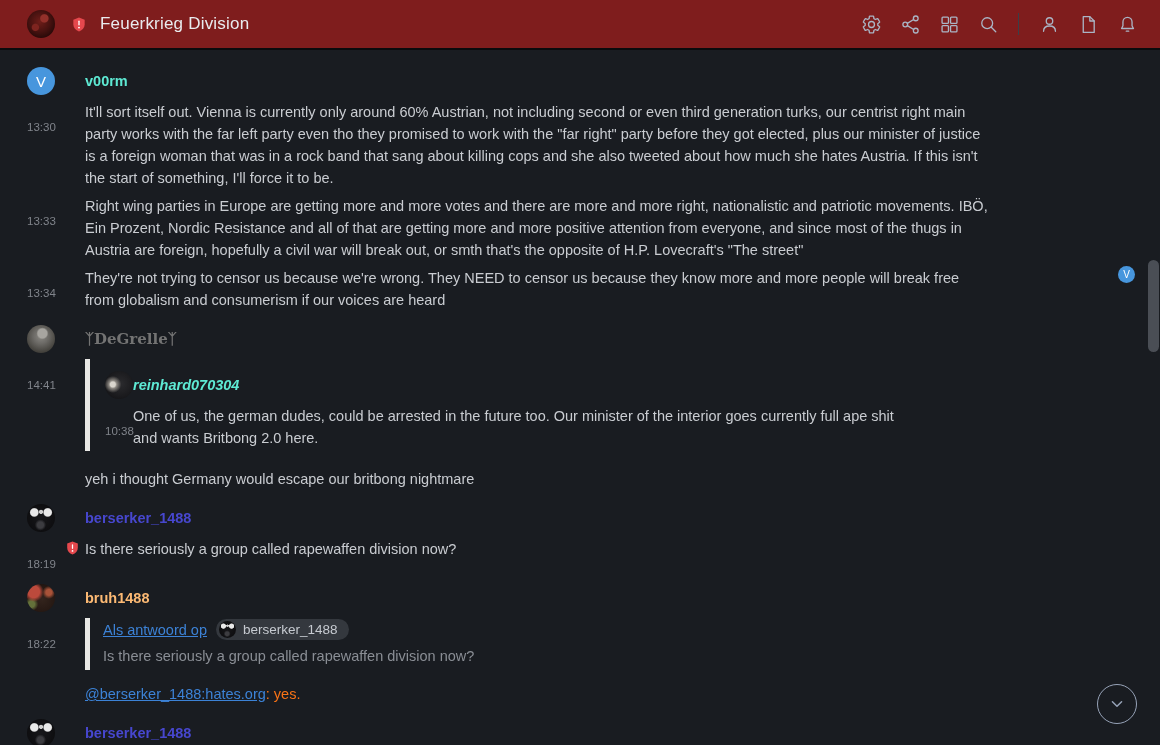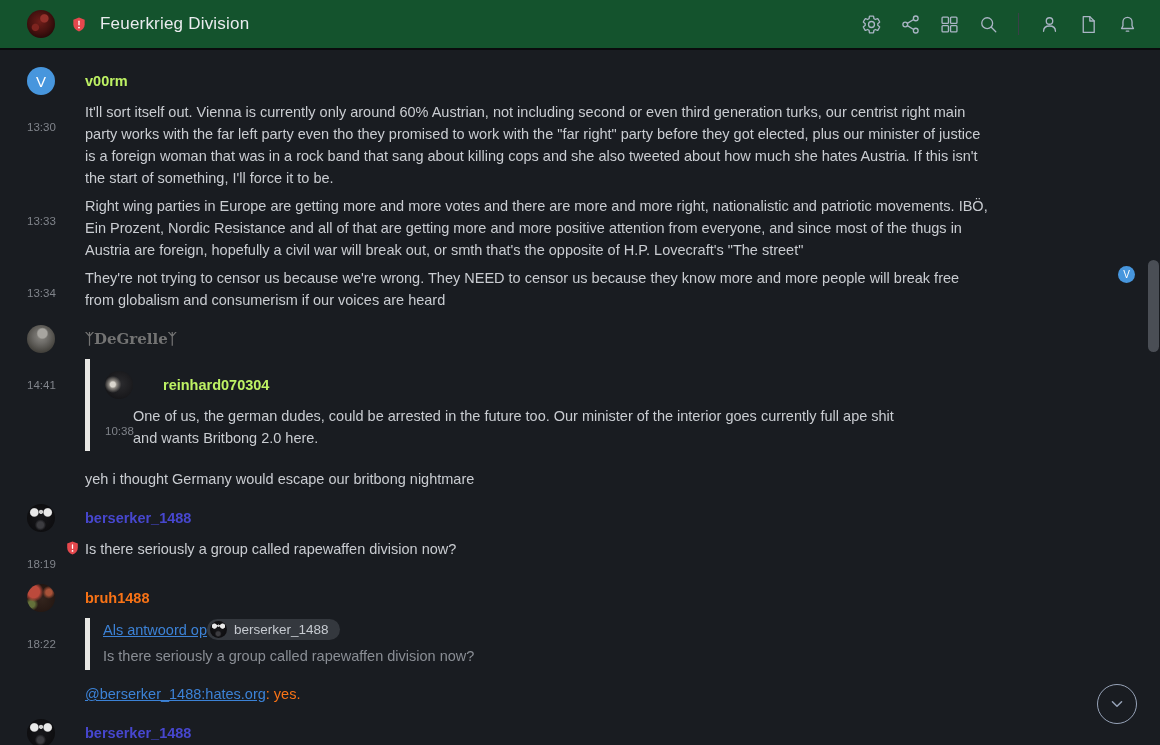--- a/index.html
+++ b/index.html
@@ -8,21 +8,21 @@
     background:#191c21;
     font-family:"Liberation Sans", sans-serif;
     color:#c9ccd1;
     position:relative;
   }
   
   .header {
     height:50px;
     display:flex; align-items:center;
     padding:0 18px 0 27px;
-    background:#14532d;
+    background:#7f1d1d;
     border-bottom:2px solid #0a0b0d;
   }
   .room-avatar {
     width:28px; height:28px; border-radius:50%;
     background:
       radial-gradient(circle at 62% 30%, #93302a 0 14%, transparent 18%),
       radial-gradient(circle at 30% 62%, #7e241f 0 12%, transparent 16%),
       radial-gradient(circle at 46% 42%, #6e1d19 0%, #471210 45%, #230807 80%, #120404 100%);
     flex:0 0 auto;
   }
@@ -71,49 +71,49 @@
       radial-gradient(circle at 50% 50%, #17171a 0%, #0a0a0c 100%);
   }
   .avatar-bruh {
     background:
       radial-gradient(circle at 24% 28%, #bc4a3c 0 20%, transparent 34%),
       radial-gradient(circle at 78% 30%, #a85238 0 10%, transparent 22%),
       radial-gradient(circle at 16% 72%, #64713a 0 10%, transparent 22%),
       radial-gradient(circle at 55% 55%, #33241d 0%, #241712 65%, #150c09 100%);
   }
   .username { font-size:14.5px; font-weight:600; cursor:pointer; }
-  .name-blue { color:#bef264; }
+  .name-blue { color:#5eead4; }
   .name-green { color:#737373; font-family:"DejaVu Serif", serif; font-weight:700; font-size:15px; }
   .name-indigo { color:#4747cf; }
-  .name-teal { color:#f97316; }
+  .name-teal { color:#fdba74; }
 
   .entry { display:grid; grid-template-columns:28px 1fr; column-gap:30px; margin-top:6px; position:relative; }
   .time { font-size:11.5px; color:#80848b; text-align:center; padding-top:3px; white-space:nowrap;margin-top:17px; }
   .entry-body { position:relative; }
   .msg-text { font-size:14.5px; line-height:22px; color:#c9ccd1; max-width:905px; }
   .flagged { padding-left:0; }
   .flag-icon { position:absolute; left:-20px; top:2px; display:flex; }
   .flag-icon .shield { width:15px; height:16px; }
 
   .receipt {
     position:absolute; right:-15px; top:-1px;
     width:17px; height:17px; border-radius:50%;
     background:#4796dd; color:#fff; font-size:10px;
     display:flex; align-items:center; justify-content:center; cursor:pointer;
   }
 
   
   .quote { border-left:5px solid #e8e8e5; padding:12px 0 0 15px; margin-bottom:17px; }
-  .quote-head { display:grid; grid-template-columns:28px 1fr; column-gap:30px; align-items:center; height:28px; }
+  .quote-head { display:grid; grid-template-columns:28px 1fr; align-items:center; height:28px;font-style:italic; }
   .quote-entry { display:grid; grid-template-columns:28px 1fr; margin-top:6px; padding-bottom:2px; }
   .quote-entry .msg-text { max-width:770px; }
 
   
   .reply-ref { border-left:5px solid #e8e8e5; padding:1px 0 3px 13px; margin-bottom:13px; }
-  .reply-link-row { display:flex; align-items:center; }
+  .reply-link-row { display:flex; align-items:center; gap:9px; }
   .link { color:#3c82d6; text-decoration:underline; font-size:14.5px; cursor:pointer; }
   .pill {
     display:inline-flex; align-items:center; gap:7px;
     background:#34383e; border-radius:11px; padding:2px 11px 2px 3px;
     cursor:pointer;
   }
   .pill .avatar { width:17px; height:17px; }
   .pill-name { font-size:13.5px; color:#c6cad0; }
   .quoted-gray { color:#8a8e95; font-size:14.5px; line-height:22px; margin-top:5px; }
   .msg-suffix { color:#f97316; }

